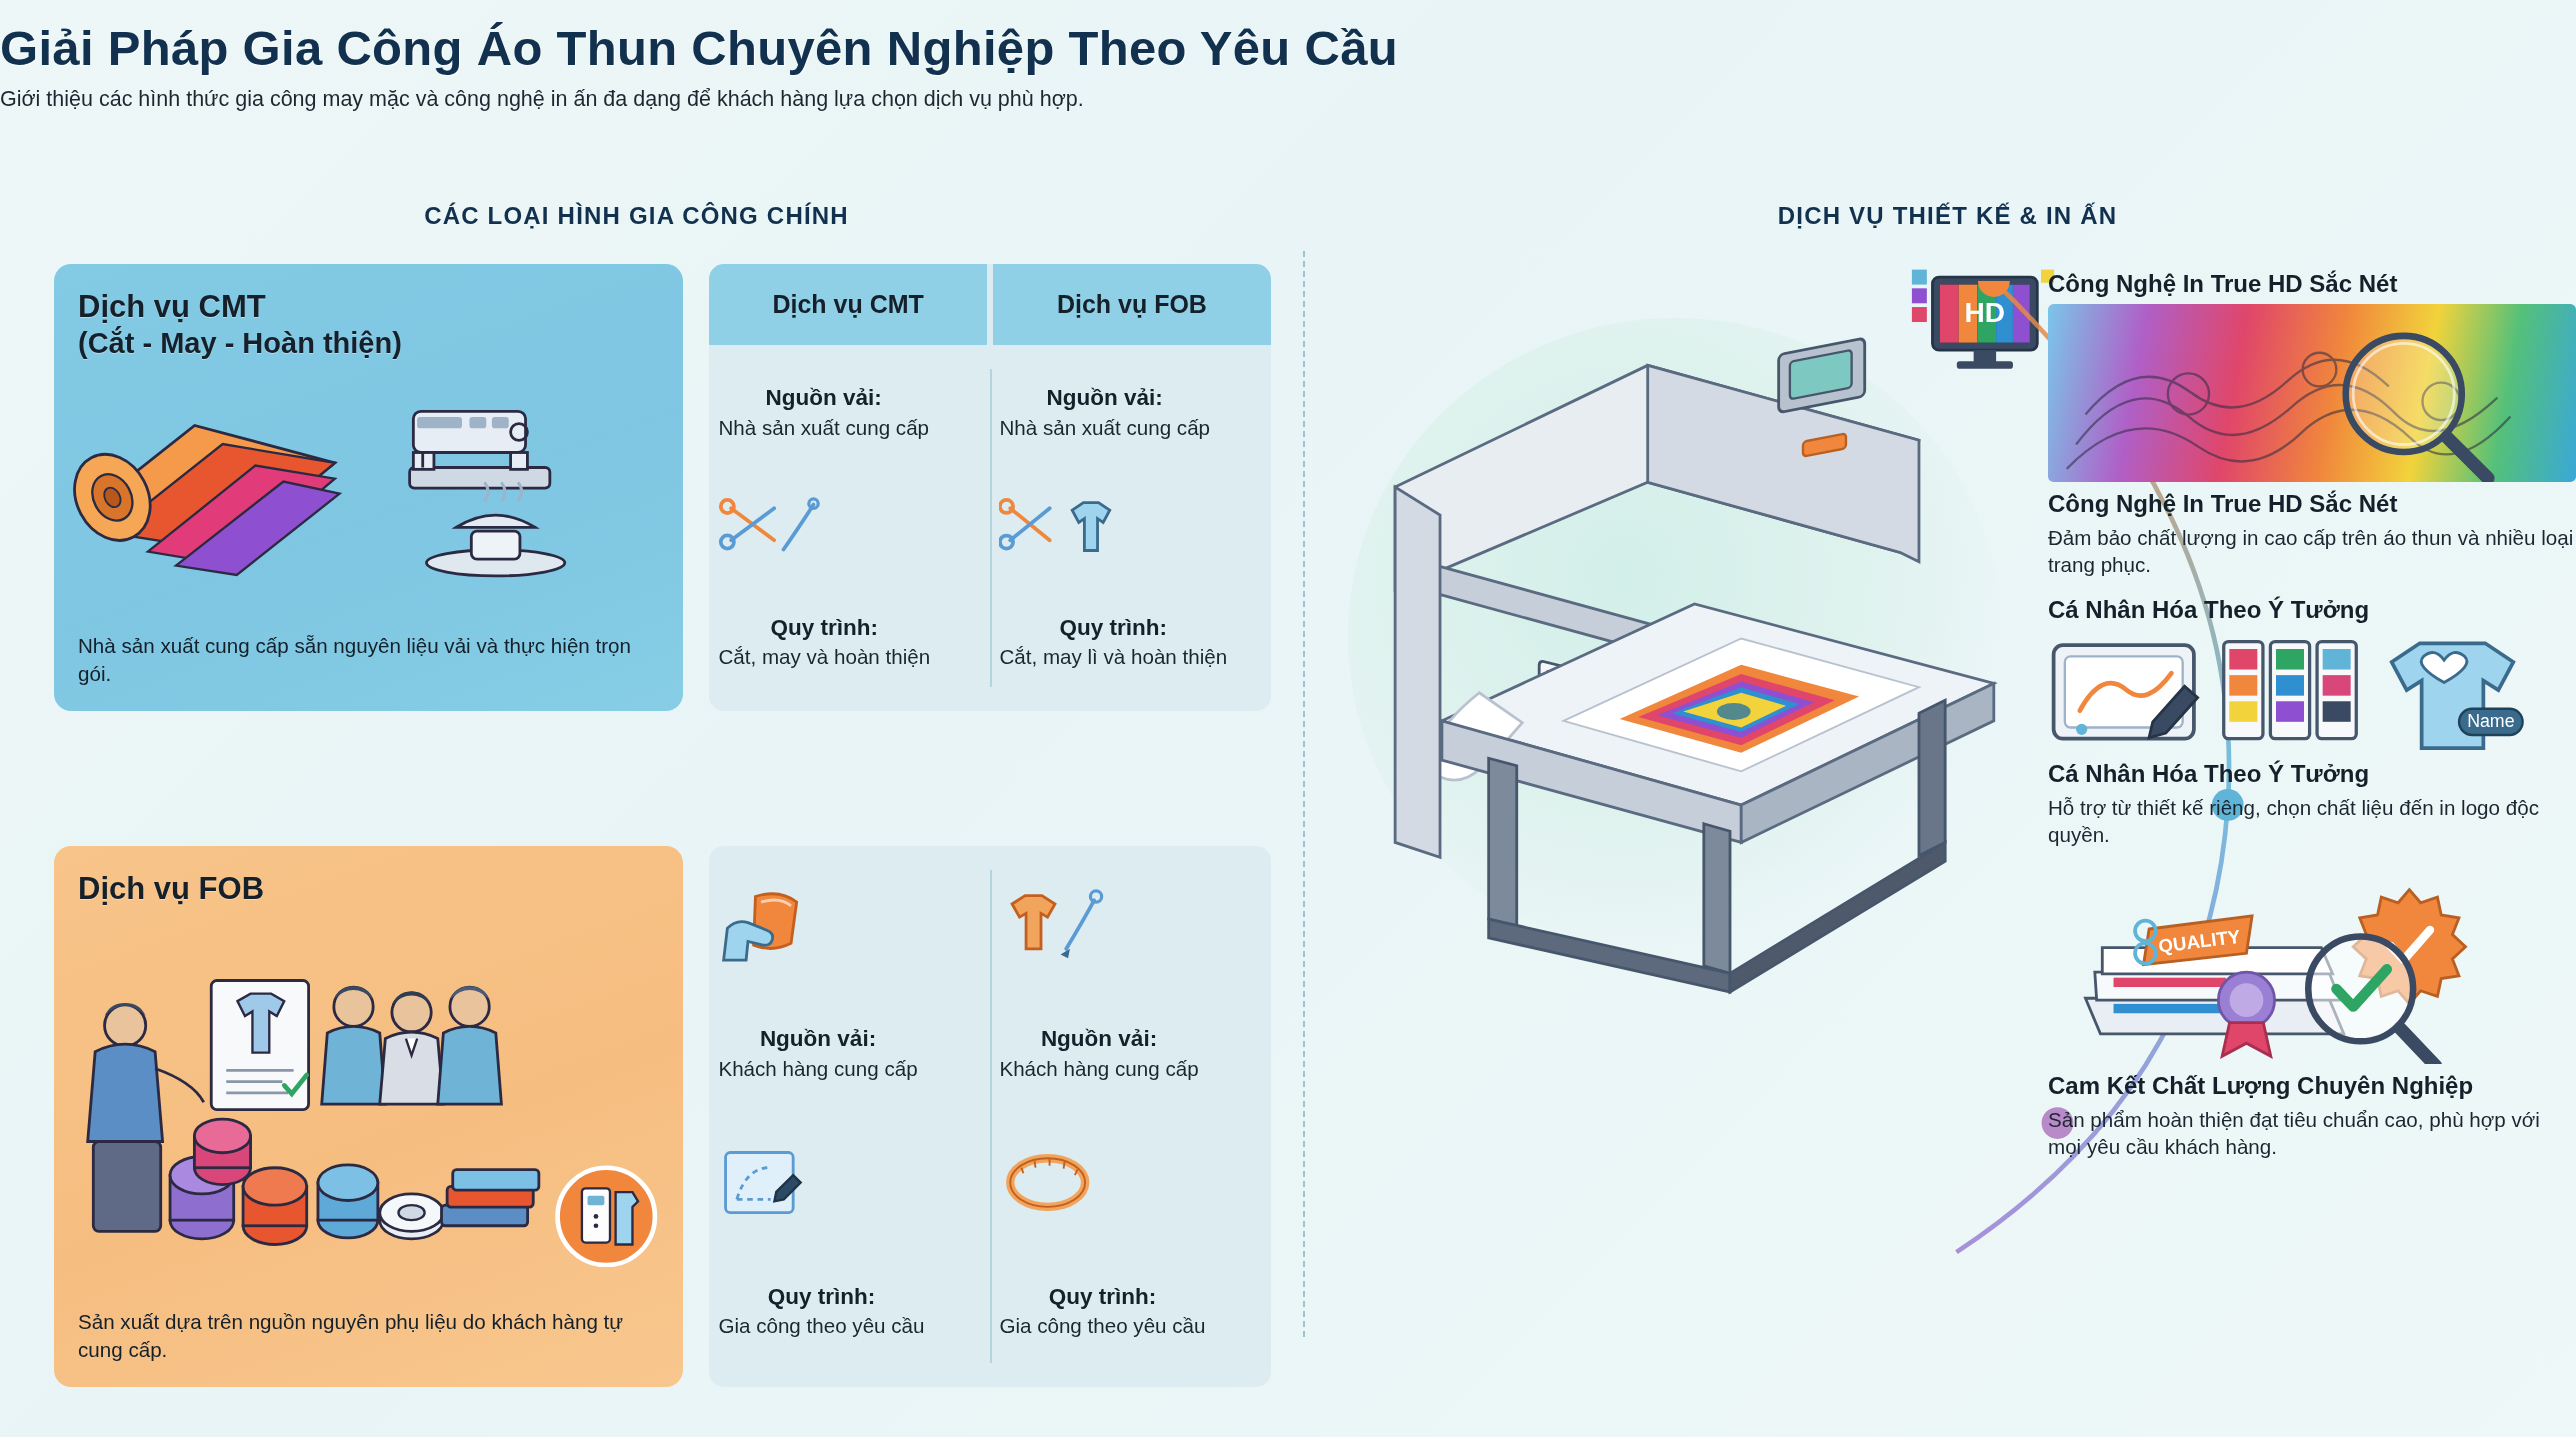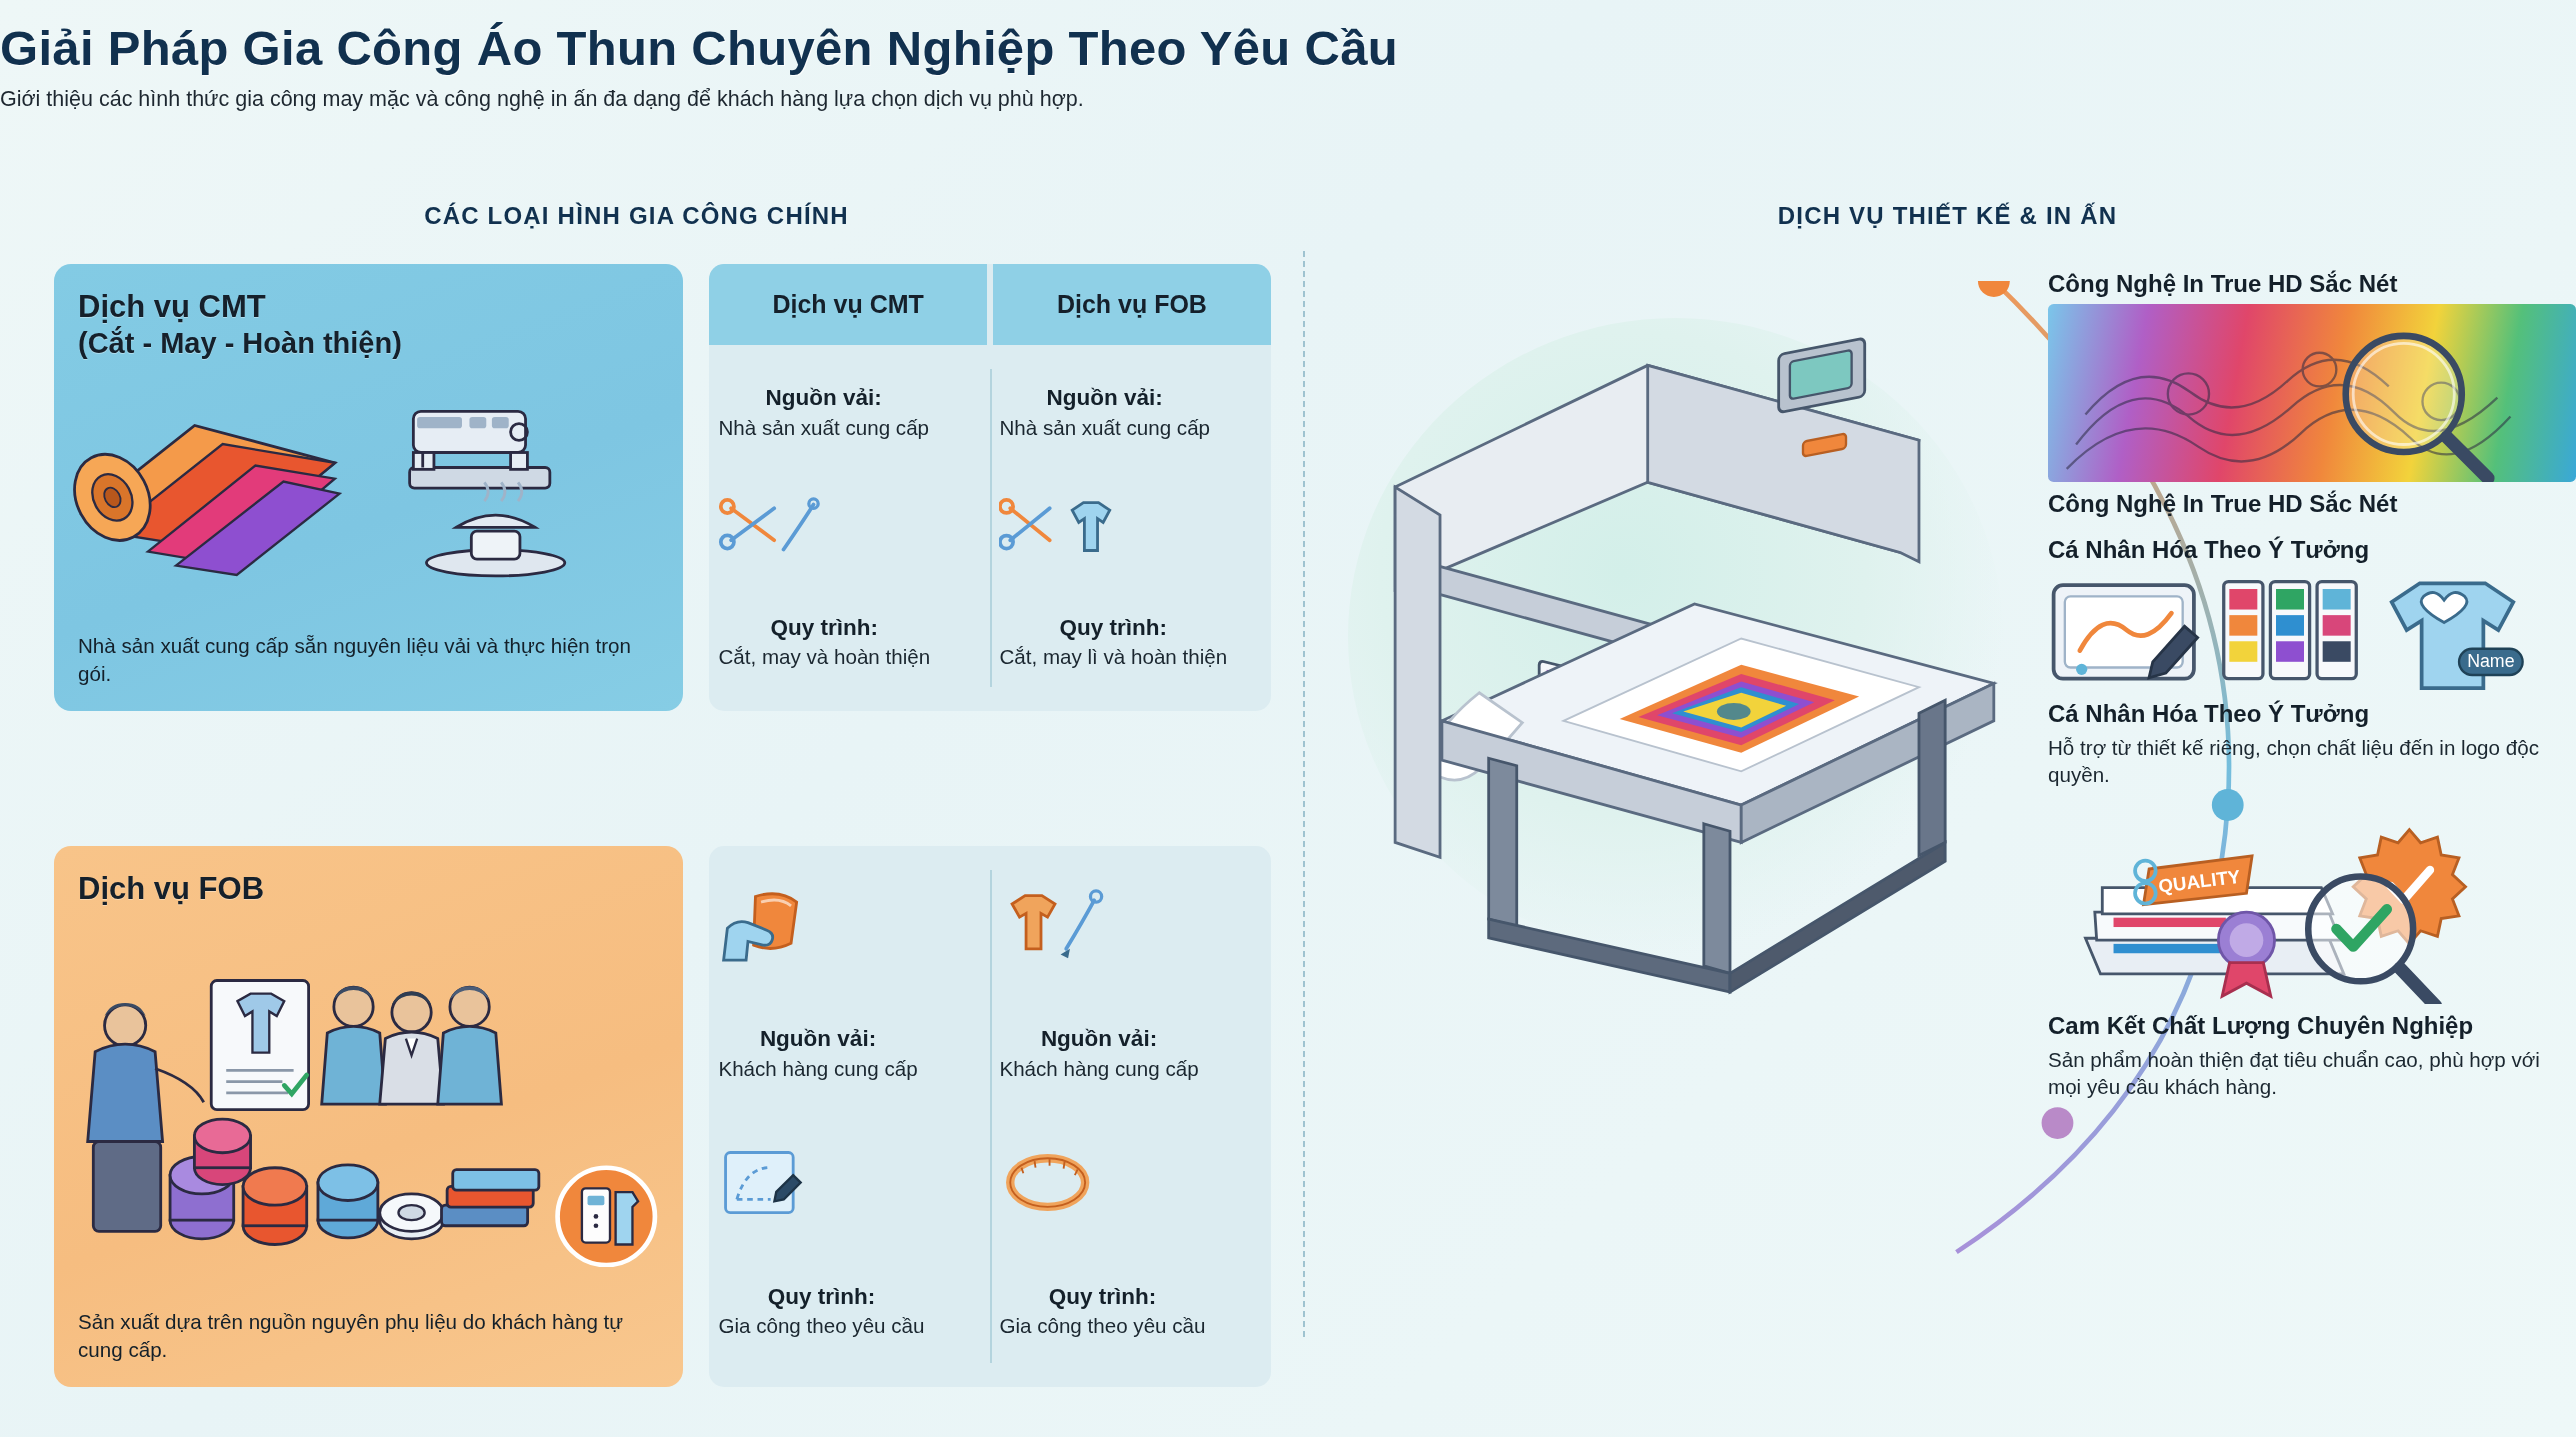--- a/index.html
+++ b/index.html
@@ -415,20 +415,38 @@
         <path d="M160 510 L190 518 L190 690 L160 682 Z" fill="#7d8a9c" stroke="#46566b" stroke-width="3"></path>
         <path d="M390 580 L418 588 L418 740 L390 732 Z" fill="#7d8a9c" stroke="#46566b" stroke-width="3"></path>
         <path d="M620 462 L648 448 L648 600 L620 614 Z" fill="#69768a" stroke="#46566b" stroke-width="3"></path>
         <path d="M160 682 L418 740 L418 760 L160 702 Z" fill="#5d6a7d" stroke="#46566b" stroke-width="3"></path>
         <path d="M418 740 L648 600 L648 620 L418 760 Z" fill="#4e5a6c" stroke="#46566b" stroke-width="3"></path>
 
         <path d="M60 220 L60 600 L108 616 L108 250 Z" fill="#d3dae3" stroke="#5a6a80" stroke-width="3"></path>
       </g>
     </svg>
 
+    <div style="position:absolute; left:569px; top:-17px; width:150px; height:131px;">
+      <svg width="150" height="131" viewBox="0 0 160 140">
+        <rect x="26" y="14" width="112" height="78" rx="7" fill="#3a4a63" stroke="#263447" stroke-width="3"></rect>
+        <rect x="34" y="22" width="96" height="62" rx="3" fill="#1f2b3b"></rect>
+        <rect x="34" y="22" width="20" height="62" fill="#e0466a"></rect>
+        <rect x="54" y="22" width="20" height="62" fill="#f0873c"></rect>
+        <rect x="74" y="22" width="20" height="62" fill="#2fa563"></rect>
+        <rect x="94" y="22" width="18" height="62" fill="#2f8fd0"></rect>
+        <rect x="112" y="22" width="18" height="62" fill="#8e4fd0"></rect>
+        <text x="82" y="62" font-family="Liberation Sans, sans-serif" font-size="30" font-weight="bold" fill="#ffffff" text-anchor="middle">HD</text>
+        <rect x="70" y="92" width="24" height="14" fill="#3a4a63"></rect>
+        <rect x="52" y="104" width="60" height="8" rx="3" fill="#3a4a63"></rect>
+        <rect x="4" y="6" width="16" height="16" fill="#5fb4d8"></rect>
+        <rect x="4" y="26" width="16" height="16" fill="#8e4fd0"></rect>
+        <rect x="4" y="46" width="16" height="16" fill="#e0466a"></rect>
+        <rect x="142" y="6" width="14" height="14" fill="#f2d33b"></rect>
+      </svg>
+    </div>
   </div>
 
   <div class="arc">
     <svg width="580" height="1048" viewBox="0 0 620 1120">
       <defs>
         <linearGradient id="arcgrad" x1="0" y1="0" x2="0" y2="1">
           <stop offset="0%" stop-color="#f0873c"></stop>
           <stop offset="50%" stop-color="#5fb4d8"></stop>
           <stop offset="100%" stop-color="#9b7fd4"></stop>
         </linearGradient>
@@ -456,20 +474,21 @@
           </g>
 
           <g transform="translate(300,26)">
             <circle cx="80" cy="70" r="62" fill="rgba(255,255,255,0.22)" stroke="#3a4a63" stroke-width="7"></circle>
             <circle cx="80" cy="70" r="54" fill="none" stroke="#ffffff" stroke-width="3" opacity=".6"></circle>
             <line x1="126" y1="116" x2="170" y2="160" stroke="#3a4a63" stroke-width="14" stroke-linecap="round"></line>
           </g>
         </svg>
       </div>
       <h4>Công Nghệ In True HD Sắc Nét</h4>
+      <p>Đảm bảo chất lượng in cao cấp trên áo thun và nhiều loại trang phục.</p>
     </div>
 
     <div class="feat" style="margin-top:17px">
       <h4>Cá Nhân Hóa Theo Ý Tưởng</h4>
       <div class="icon-row">
         <svg width="159" height="118" viewBox="0 0 170 126">
           <rect x="6" y="14" width="150" height="100" rx="10" fill="#eef3f8" stroke="#46566b" stroke-width="4"></rect>
           <rect x="18" y="26" width="126" height="76" rx="6" fill="#ffffff" stroke="#9fb3c8" stroke-width="2.5"></rect>
           <path d="M34 84 q24 -44 50 -22 q22 18 48 -18" stroke="#f0873c" stroke-width="5" fill="none" stroke-linecap="round"></path>
           <path d="M112 96 l34 -38 l14 12 l-34 38 l-18 5 z" fill="#3a4a63" stroke="#263447" stroke-width="3"></path>

